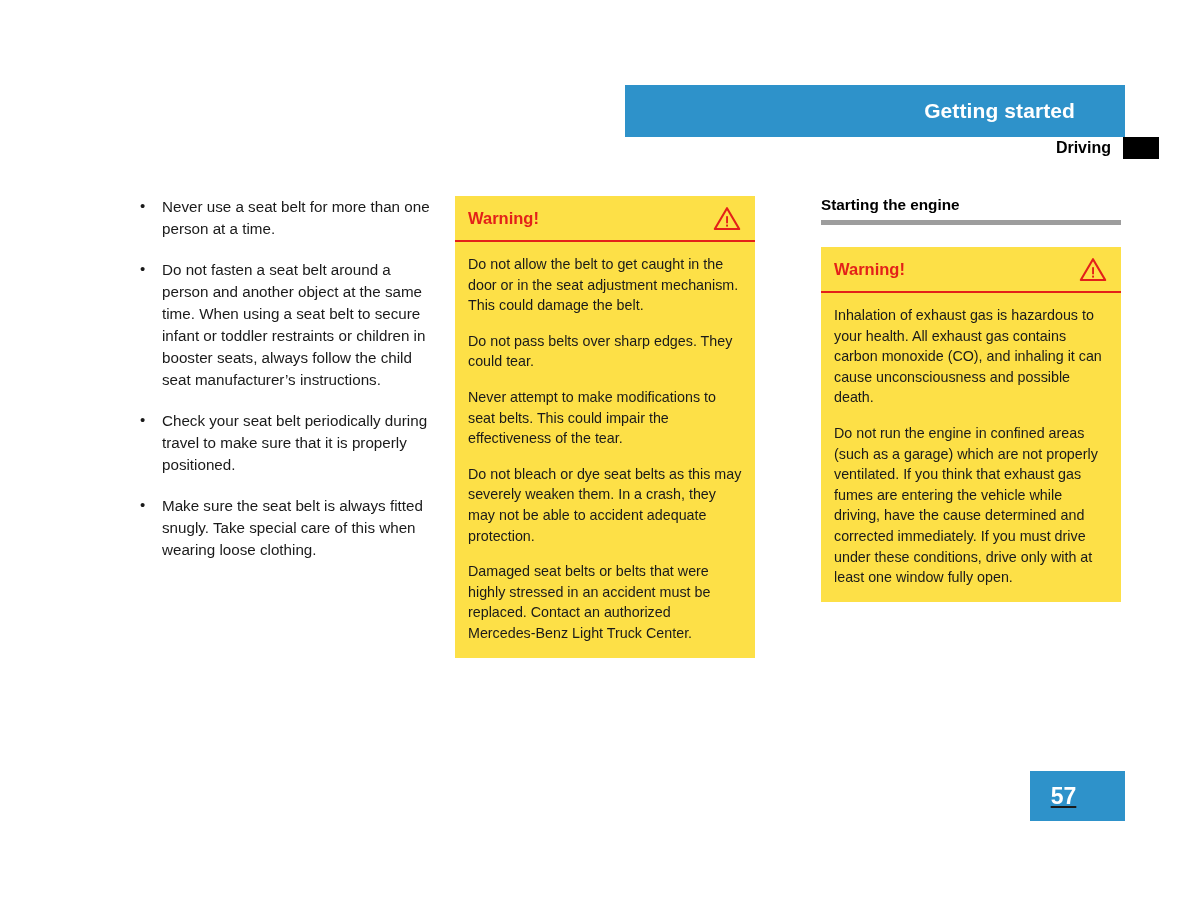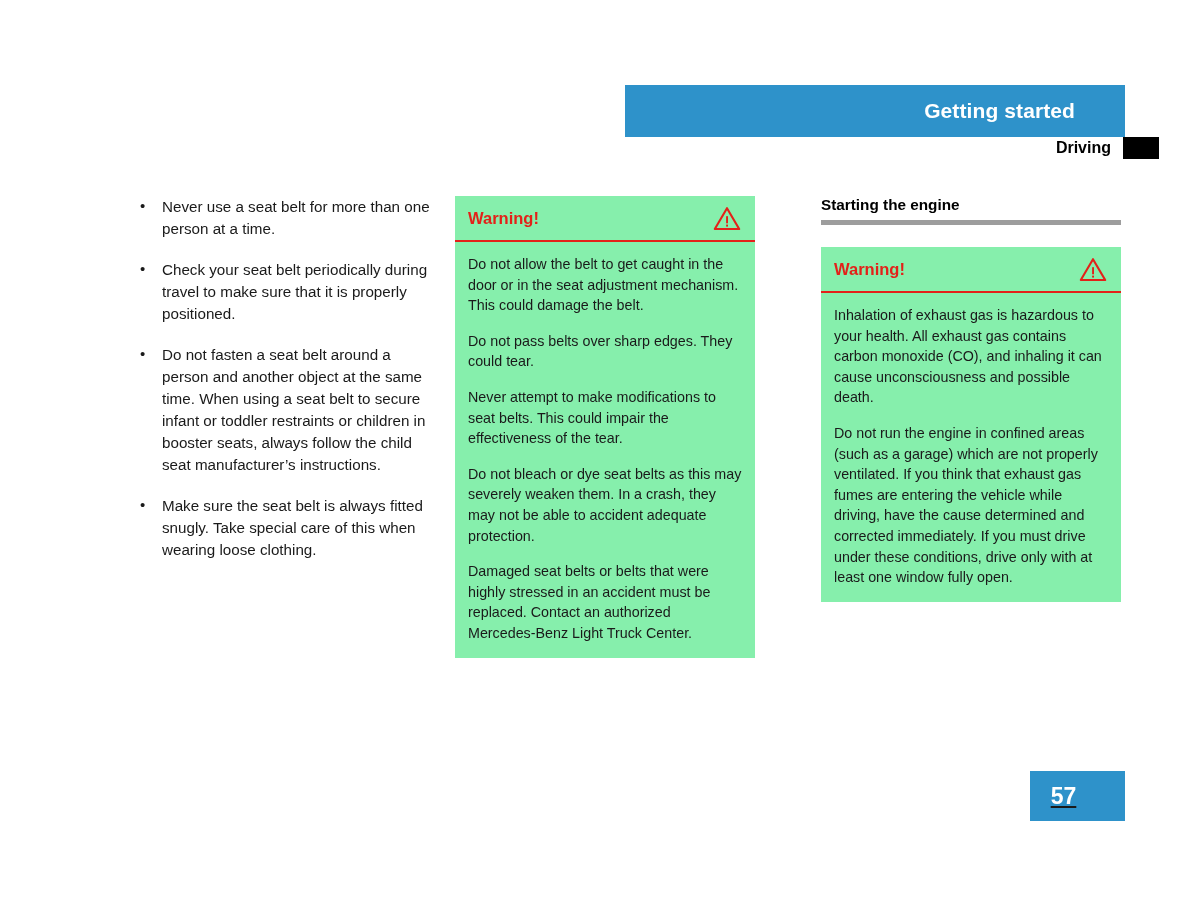--- a/index.html
+++ b/index.html
@@ -84,21 +84,21 @@
     content: "\2022";
     position: absolute;
     left: 0px;
     top: -1px;
     font-size: 15px;
     color: #1a1a1a;
   }
 
   
   .warning-box {
-    background: #86efac;
+    background: #fde047;
     padding: 0;
   }
   .warning-head {
     position: relative;
     height: 46px;
     border-bottom: 2.5px solid #e32119;
     display: flex;
     align-items: center;
     padding: 0 14px 0 13px;
     box-sizing: border-box;
@@ -167,22 +167,22 @@
   <span class="header-title">Getting started</span>
 </div>
 <div class="subheader">
   <span class="subheader-title">Driving</span>
   <span class="subheader-tab"></span>
 </div>
 
 <div class="col col-left">
   <ul class="bullet-list">
     <li class="bullet-item">Never use a seat belt for more than one person at a time.</li>
+    <li class="bullet-item">Do not fasten a seat belt around a person and another object at the same time. When using a seat belt to secure infant or toddler restraints or children in booster seats, always follow the child seat manufacturer’s instructions.</li>
     <li class="bullet-item">Check your seat belt periodically during travel to make sure that it is properly positioned.</li>
-    <li class="bullet-item">Do not fasten a seat belt around a person and another object at the same time. When using a seat belt to secure infant or toddler restraints or children in booster seats, always follow the child seat manufacturer’s instructions.</li>
     <li class="bullet-item">Make sure the seat belt is always fitted snugly. Take special care of this when wearing loose clothing.</li>
   </ul>
 </div>
 
 <div class="col col-mid">
   <div class="warning-box">
     <div class="warning-head">
       <span class="warning-label">Warning!</span>
       <span>
         <svg class="warning-icon" viewBox="0 0 28 25" xmlns="http://www.w3.org/2000/svg">

